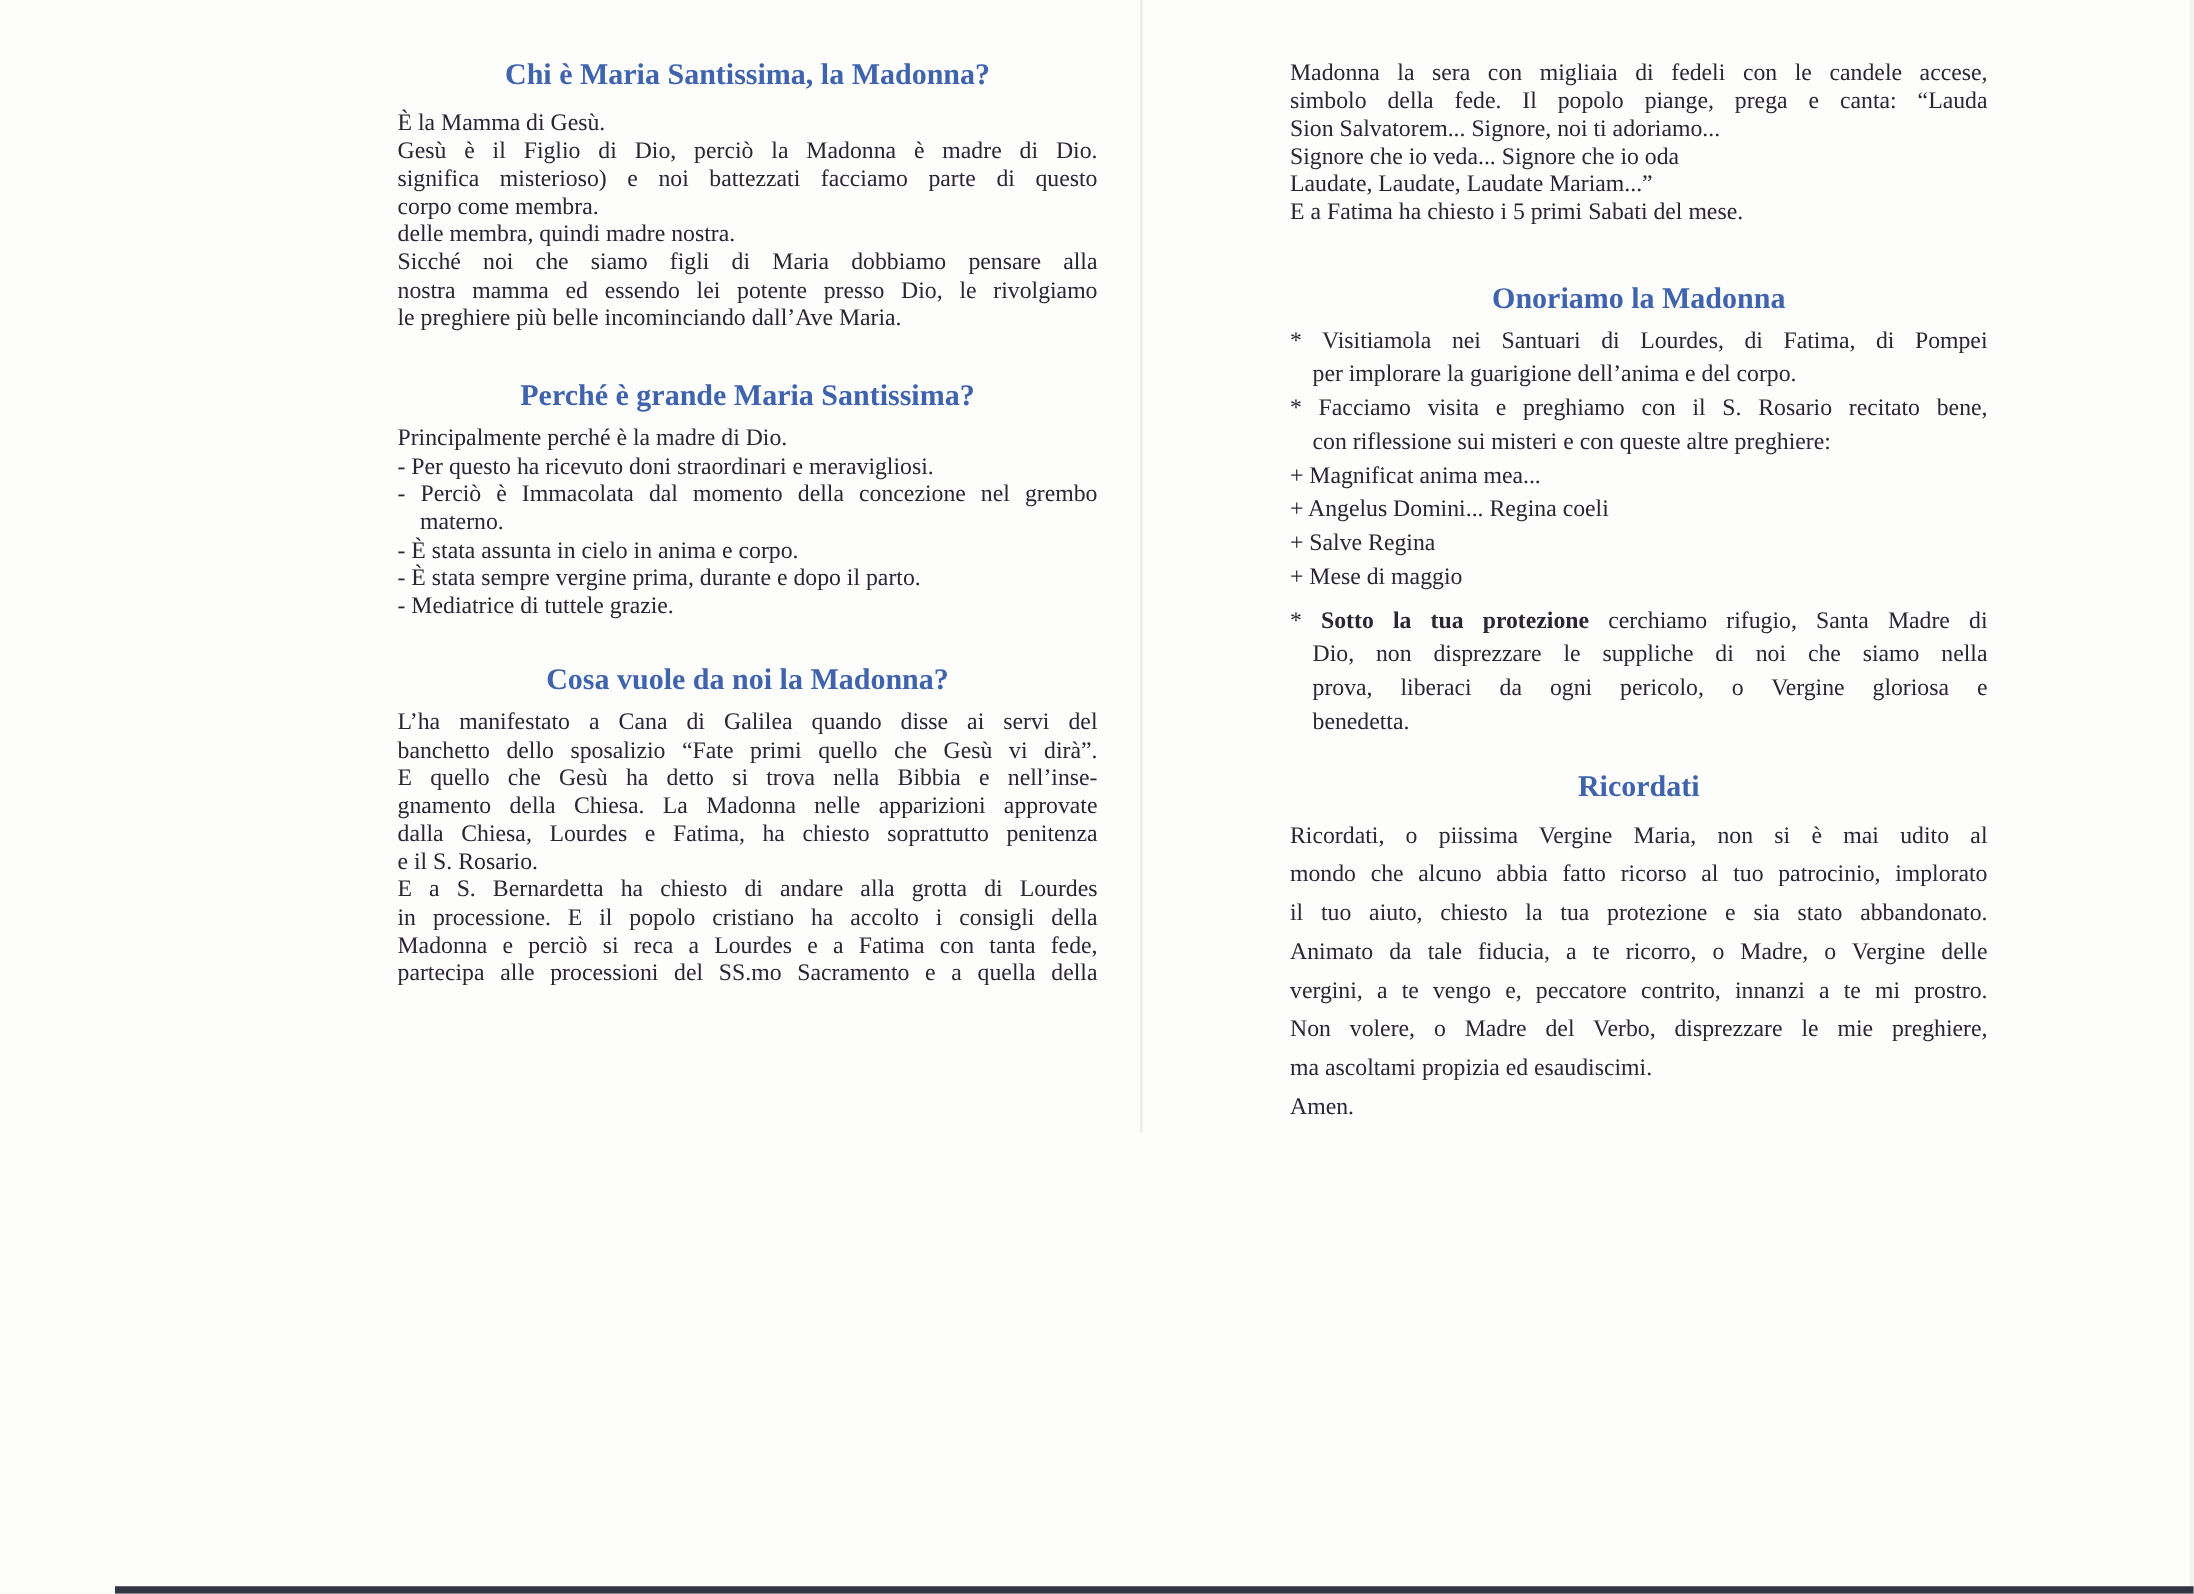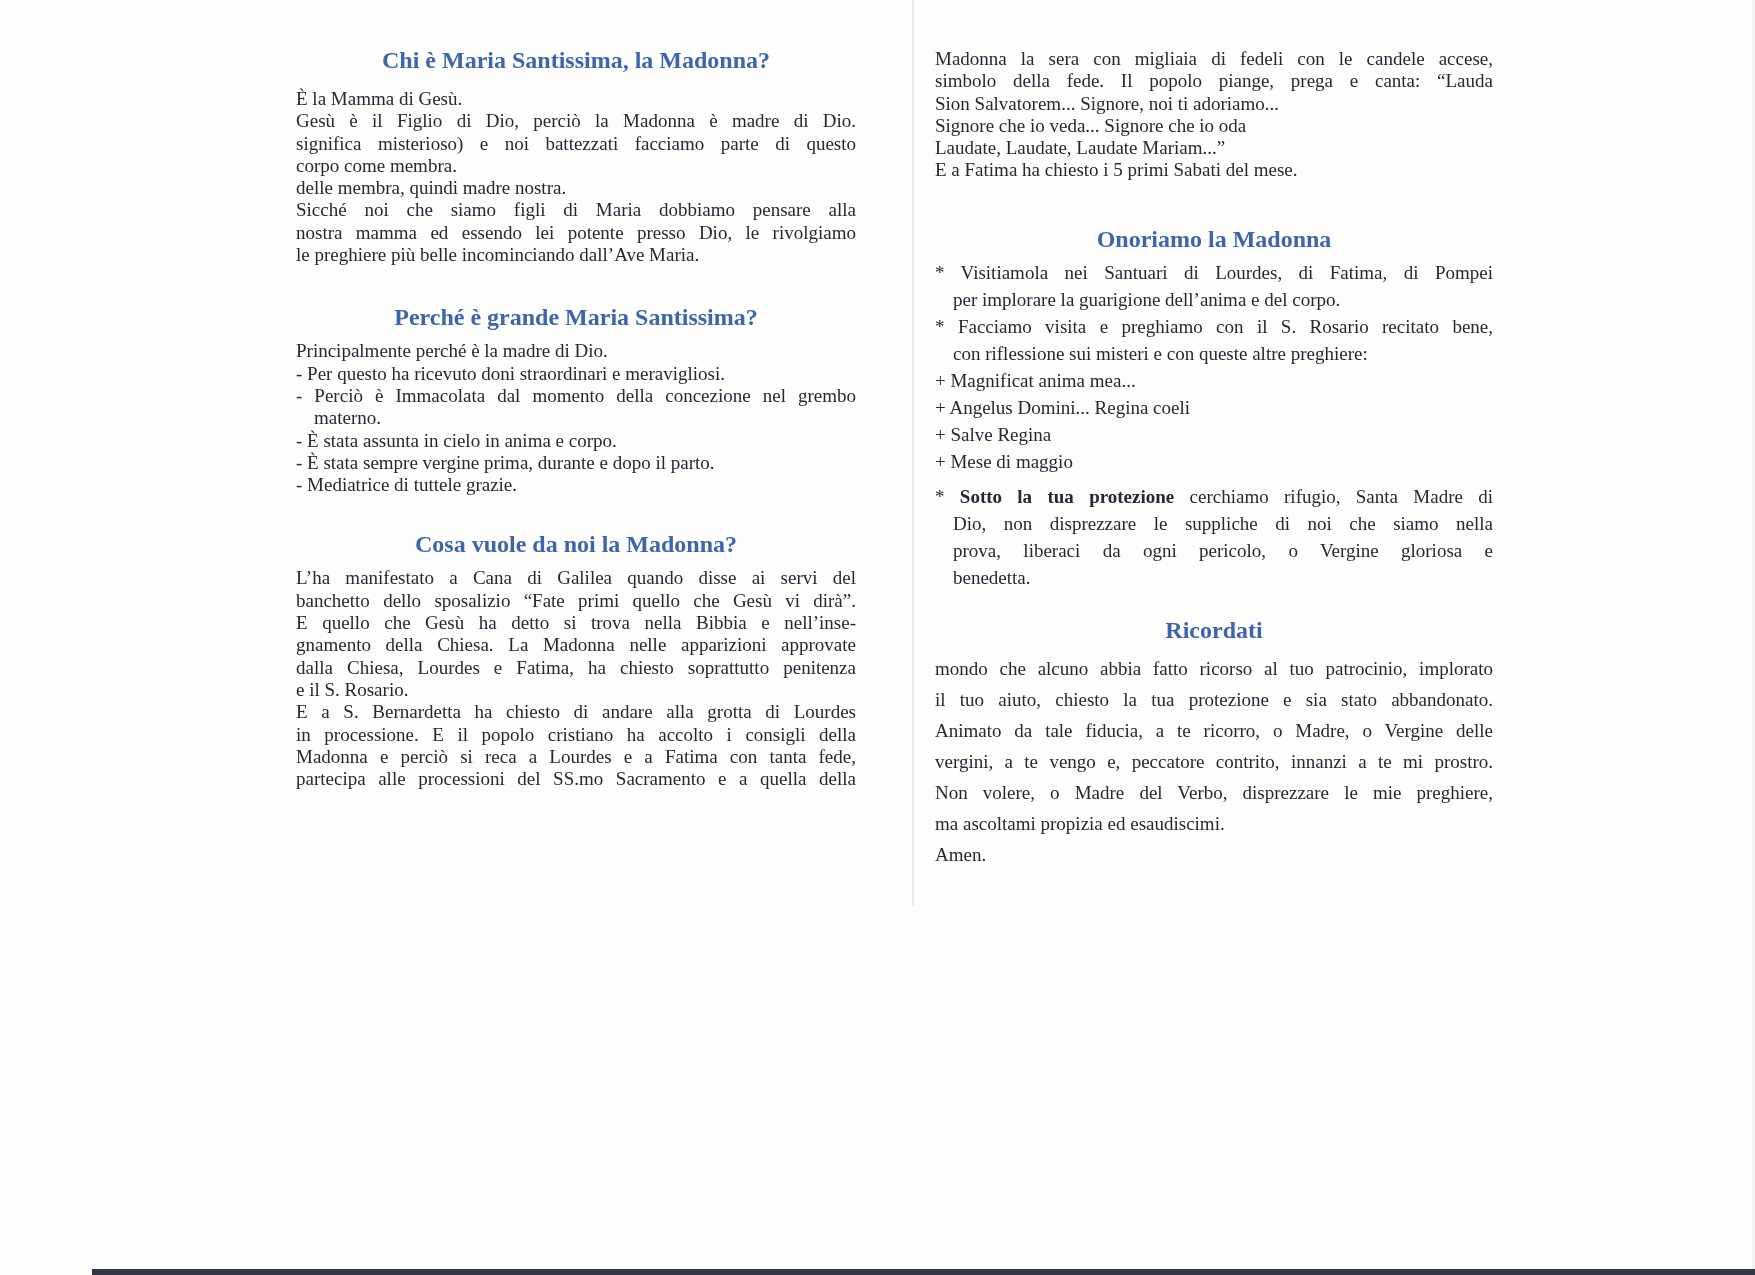--- a/index.html
+++ b/index.html
@@ -10,22 +10,22 @@
     background:var(--paper,#fdfdfc);
     overflow:hidden;
     font-family:"Liberation Serif", serif;
     color:var(--ink,#2c2533);
   }
   .col{
     position:absolute;
     font-size:19px;
     line-height:22.3px;
   }
-  .col-left{left:296px;top:45px;width:560px;}
-  .col-right{left:935px;top:48px;width:558px;}
+  .col-left{left:318px;top:45px;width:560px;}
+  .col-right{left:1032px;top:48px;width:558px;}
   .heading{
     font-weight:bold;
     font-size:24px;
     line-height:30px;
     text-align:center;
     color:var(--head,#3f64ad);
   }
   [data-name="heading-chi"]{margin:0 0 13px 0;}
   [data-name="heading-perche"]{margin:36px 0 8px 0;}
   [data-name="heading-cosa"]{margin:33px 0 8px 0;}
@@ -113,20 +113,21 @@
         <div class="line" data-name="text-line">+ Mese di maggio</div>
       </div>
       <div data-name="para-sotto" class="para">
         <div class="line j" data-name="text-line">* <strong data-name="bold-text">Sotto la tua protezione</strong> cerchiamo rifugio, Santa Madre di</div>
         <div class="line j i" data-name="text-line">Dio, non disprezzare le suppliche di noi che siamo nella</div>
         <div class="line j i" data-name="text-line">prova, liberaci da ogni pericolo, o Vergine gloriosa e</div>
         <div class="line i" data-name="text-line">benedetta.</div>
       </div>
       <div data-name="heading-ricordati" class="heading">Ricordati</div>
       <div data-name="para-ricordati" class="para">
+        <div class="line j" data-name="text-line">Ricordati, o piissima Vergine Maria, non si è mai udito al</div>
         <div class="line j" data-name="text-line">mondo che alcuno abbia fatto ricorso al tuo patrocinio, implorato</div>
         <div class="line j" data-name="text-line">il tuo aiuto, chiesto la tua protezione e sia stato abbandonato.</div>
         <div class="line j" data-name="text-line">Animato da tale fiducia, a te ricorro, o Madre, o Vergine delle</div>
         <div class="line j" data-name="text-line">vergini, a te vengo e, peccatore contrito, innanzi a te mi prostro.</div>
         <div class="line j" data-name="text-line">Non volere, o Madre del Verbo, disprezzare le mie preghiere,</div>
         <div class="line" data-name="text-line">ma ascoltami propizia ed esaudiscimi.</div>
         <div class="line" data-name="text-line">Amen.</div>
       </div>
     </div>
   <div class="fold-line" data-name="page-fold-divider"></div>

